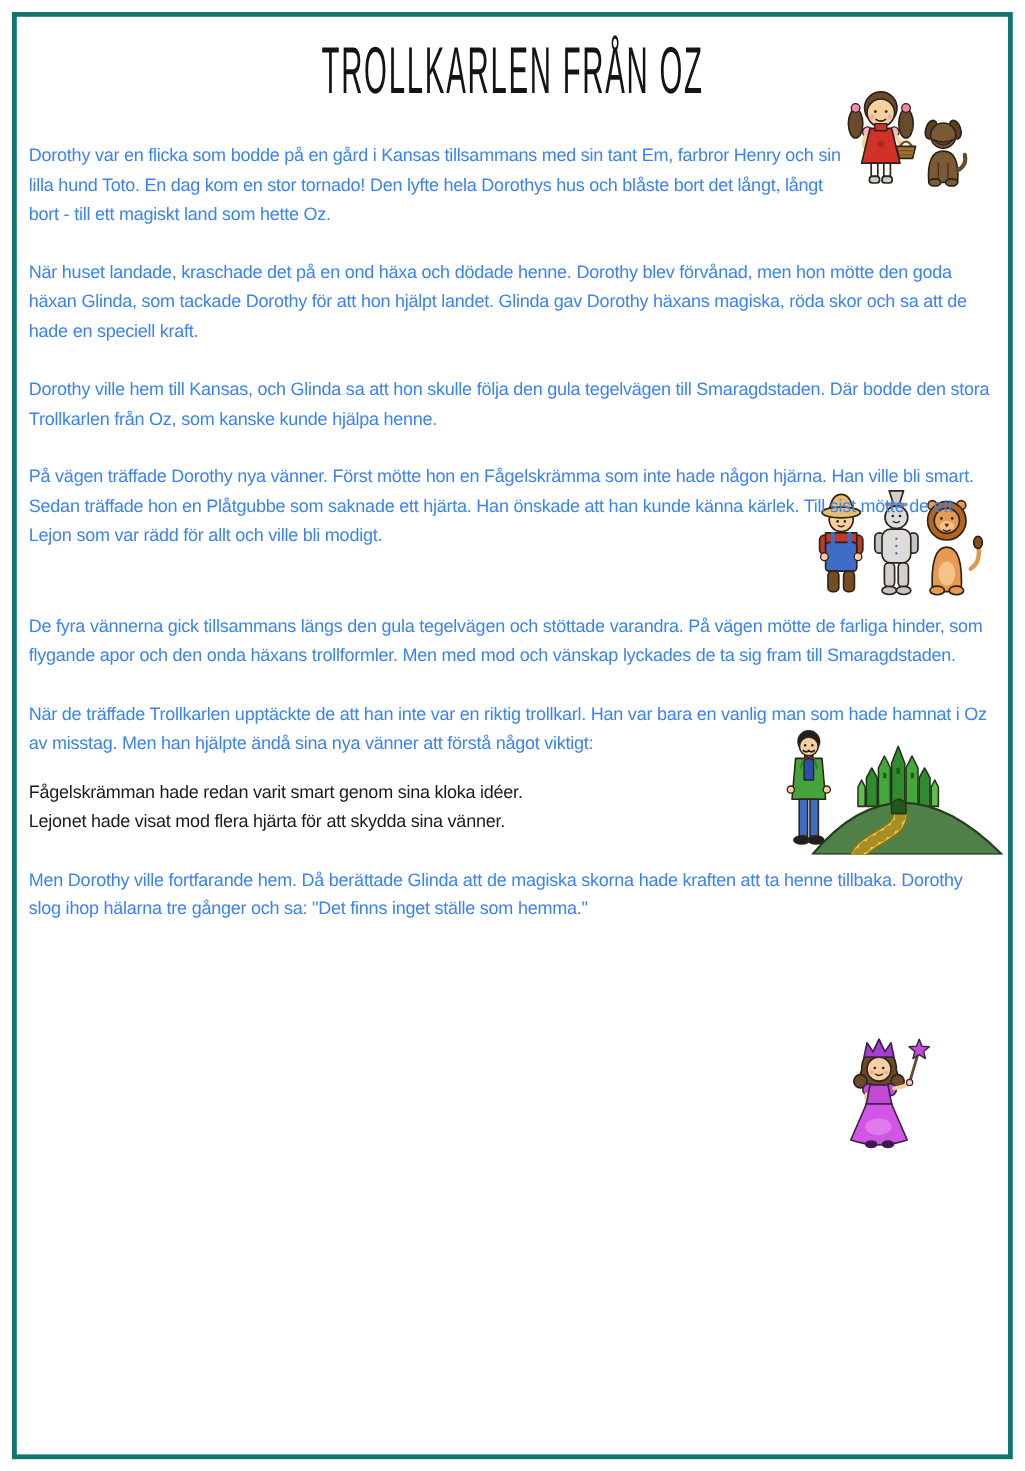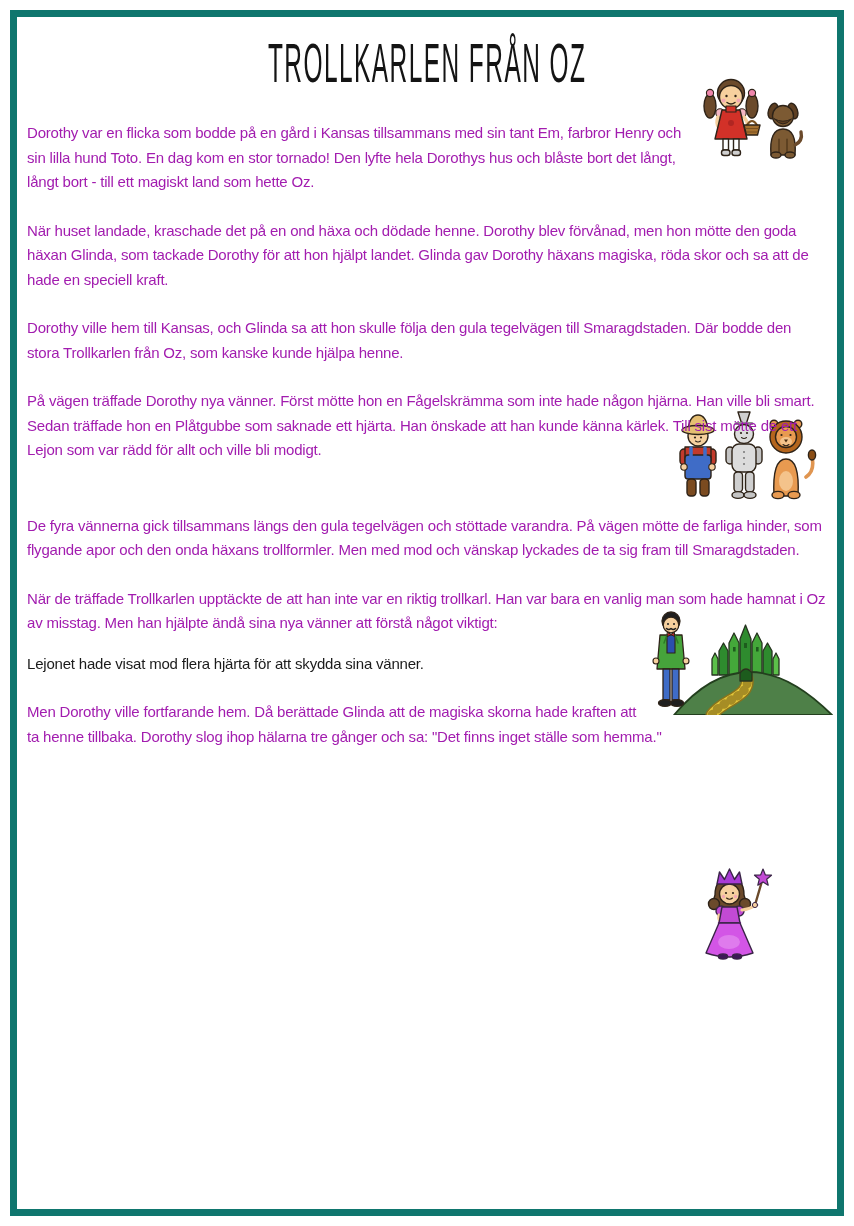--- a/index.html
+++ b/index.html
@@ -1,32 +1,32 @@
 <!DOCTYPE html>
 <html lang="sv"><head>
 <meta charset="utf-8">
 <style>
   html,body{margin:0;padding:0;background:#fff;}
   .page{
     position:relative;width:854px;height:1226px;background:#ffffff;
     font-family:"Liberation Sans",sans-serif;color:#1b1b1b;overflow:hidden;
   }
   .frame{
-    position:absolute;inset:10px;border:7px solid #0f766e;padding:0 10px;
+    position:absolute;inset:10px;border:4px solid #0f766e;padding:0 10px;
     box-sizing:border-box;
   }
   .title-wrap{height:60px;margin-top:16px;margin-bottom:28px;text-align:center;}
   .title{
     display:inline-block;font-size:34px;line-height:60px;font-weight:400;
     letter-spacing:2px;color:#141414;white-space:nowrap;
     transform:scale(0.72,1.62);transform-origin:center;
   }
   .para{
     margin:0 0 24px 0;font-size:15px;line-height:24.5px;letter-spacing:-0.2px;
-    color:#a21caf;
+    color:#3b82f6;
   }
   .para.tight{margin-bottom:16px;}
   .p1{margin-right:125px;}
   .p5{margin-top:51px;}
   .point{font-size:15px;line-height:24.5px;letter-spacing:-0.2px;margin:0;}
   .points{margin-bottom:24px;}
   .p7a{margin-bottom:0;}
   figure{margin:0;padding:0;}
   .abs-img{position:absolute;}
   .img-dorothy{top:56px;right:30px;width:106px;height:94px;}
@@ -219,19 +219,20 @@
           <circle cx="36" cy="50" r="3" fill="#f6d09e" stroke-width="1.1"></circle>
           <rect x="13" y="58" width="7" height="31" fill="#3f6cc7"></rect>
           <rect x="22" y="58" width="7" height="31" fill="#3f6cc7"></rect>
           <ellipse cx="15" cy="92" rx="6.5" ry="3.4" fill="#1f1f1f"></ellipse>
           <ellipse cx="27" cy="92" rx="6.5" ry="3.4" fill="#1f1f1f"></ellipse>
         </g>
       </svg>
         </span><span>hamnat i Oz av misstag. Men han hjälpte ändå sina nya vänner att förstå något viktigt:</span></p>
 
     <div class="points">
+      <div class="point">Fågelskrämman hade redan varit smart genom sina kloka idéer.</div>
       <div class="point">Lejonet hade visat mod flera hjärta för att skydda sina vänner.</div>
     </div>
 
     <p class="para p7a">Men Dorothy ville fortfarande hem. Då berättade Glinda att de magiska skorna hade kraften att ta henne tillbaka. Dorothy slog ihop hälarna tre gånger och sa: "Det finns inget ställe som hemma."</p>
 
   </div>
 </div>
 
 </body></html>

